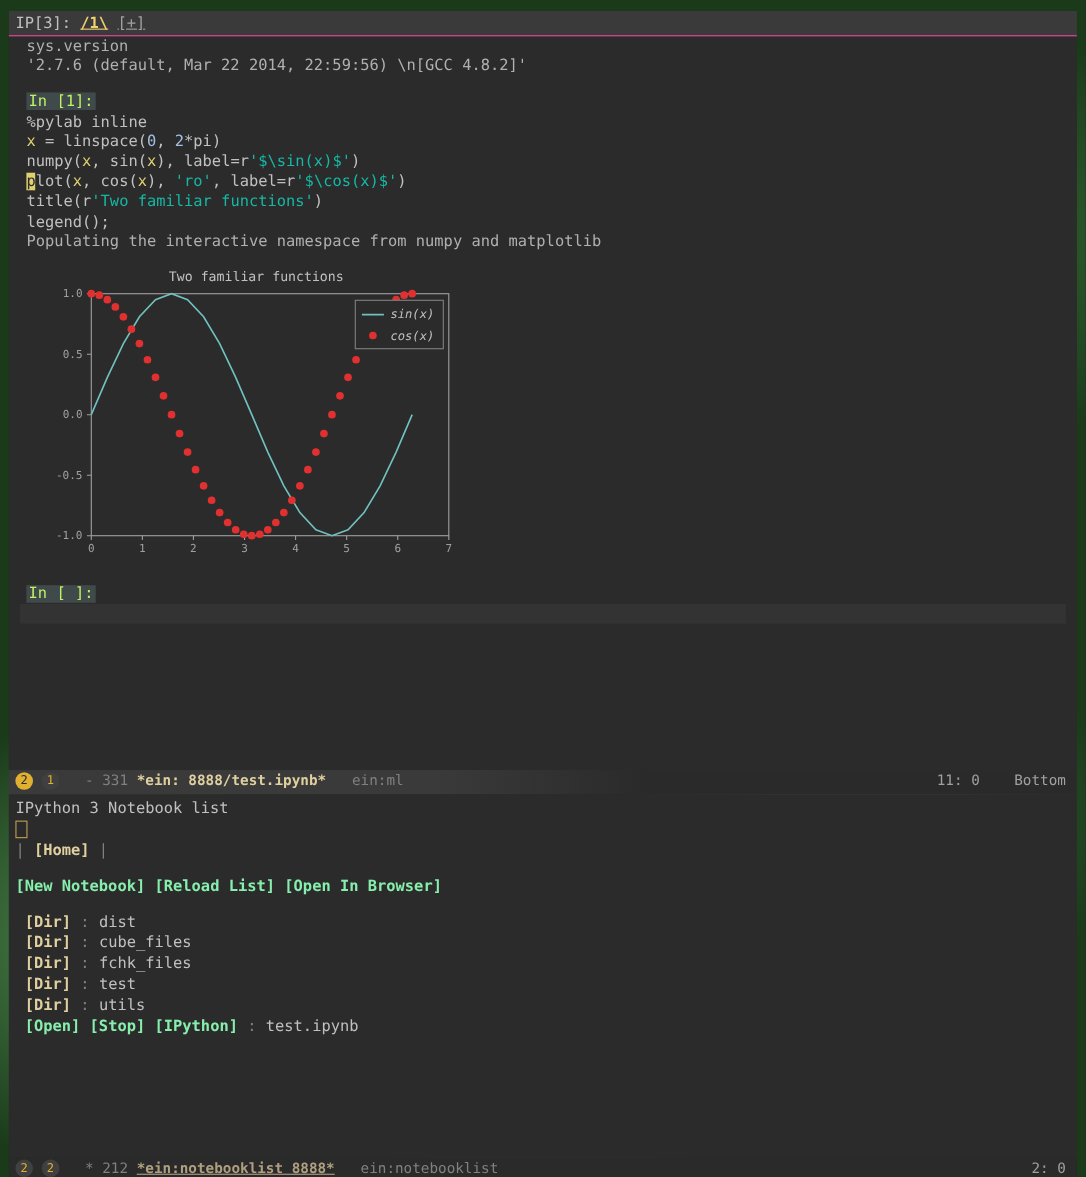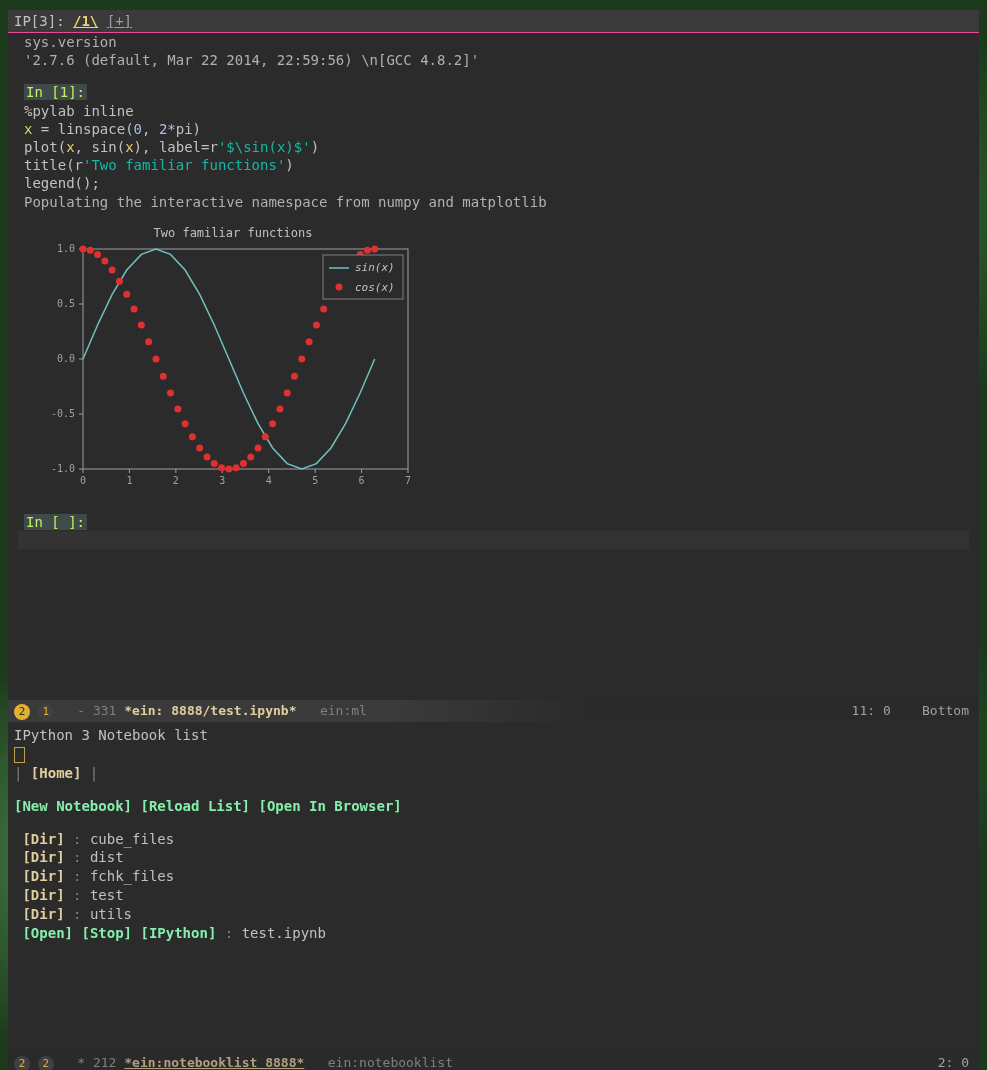--- a/index.html
+++ b/index.html
@@ -111,21 +111,22 @@
     <span>IP[3]: </span><span class="tab-active">/1\</span>
     <span class="tab-plus">[+]</span>
   </div>
   <div class="content">
     <div class="code-line output-text">sys.version</div>
     <div class="code-line output-text">'2.7.6 (default, Mar 22 2014, 22:59:56) \n[GCC 4.8.2]'</div>
     <div style="height:14px"></div>
     <div class="code-line"><span class="prompt-in">In [1]:</span></div>
     <div class="code-line">%pylab inline</div>
     <div class="code-line"><span class="py-var">x</span><span> = linspace(</span><span class="py-num">0</span><span>, </span><span class="py-num">2</span><span>*pi)</span></div>
-    <div class="code-line"><span>plot(</span><span class="py-var">x</span><span>, sin(</span><span class="py-var">x</span><span>), label=r</span><span class="py-str">'$\sin(x)$'</span><span>)</span></div>
+    <div class="code-line"><span>numpy(</span><span class="py-var">x</span><span>, sin(</span><span class="py-var">x</span><span>), label=r</span><span class="py-str">'$\sin(x)$'</span><span>)</span></div>
+    <div class="code-line"><span class="cursor-block">p</span><span>lot(</span><span class="py-var">x</span><span>, cos(</span><span class="py-var">x</span><span>), </span><span class="py-str">'ro'</span><span>, label=r</span><span class="py-str">'$\cos(x)$'</span><span>)</span></div>
     <div class="code-line"><span>title(r</span><span class="py-str">'Two familiar functions'</span><span>)</span></div>
     <div class="code-line">legend();</div>
     <div class="code-line output-text">Populating the interactive namespace from numpy and matplotlib</div>
 
     <div class="chart-container">
       <svg id="chart-svg" width="390" height="280">
           <text x="205" y="18" text-anchor="middle" fill="#c0c0c0" font-size="12">Two familiar functions</text>
           <rect x="55" y="30" width="325" height="220" fill="none" stroke="#a0a0a0" stroke-width="1"></rect>
           <line x1="55" y1="250" x2="55" y2="254" stroke="#a0a0a0"></line>
           <text x="55" y="265" text-anchor="middle" fill="#a0a0a0" font-size="10">0</text>
@@ -226,22 +227,22 @@
       <span class="nb-sep"> | </span><span class="nb-link">[Home]</span><span class="nb-sep"> | </span>
     </div>
     <div style="height:14px"></div>
     <div>
       <span class="nb-action">[New Notebook]</span>
       <span class="nb-action">[Reload List]</span>
       <span class="nb-action">[Open In Browser]</span>
     </div>
     <div style="height:14px"></div>
     <div id="dir-list">
+        <div>&nbsp;<span class="nb-dir">[Dir]</span><span class="nb-sep"> : </span><span>dist</span></div>
         <div>&nbsp;<span class="nb-dir">[Dir]</span><span class="nb-sep"> : </span><span>cube_files</span></div>
-        <div>&nbsp;<span class="nb-dir">[Dir]</span><span class="nb-sep"> : </span><span>dist</span></div>
         <div>&nbsp;<span class="nb-dir">[Dir]</span><span class="nb-sep"> : </span><span>fchk_files</span></div>
         <div>&nbsp;<span class="nb-dir">[Dir]</span><span class="nb-sep"> : </span><span>test</span></div>
         <div>&nbsp;<span class="nb-dir">[Dir]</span><span class="nb-sep"> : </span><span>utils</span></div>
       </div>
     <div>
       &nbsp;<span class="nb-action">[Open]</span>
       <span class="nb-action">[Stop]</span>
       <span class="nb-action">[IPython]</span>
       <span class="nb-sep"> : </span><span>test.ipynb</span>
     </div>

